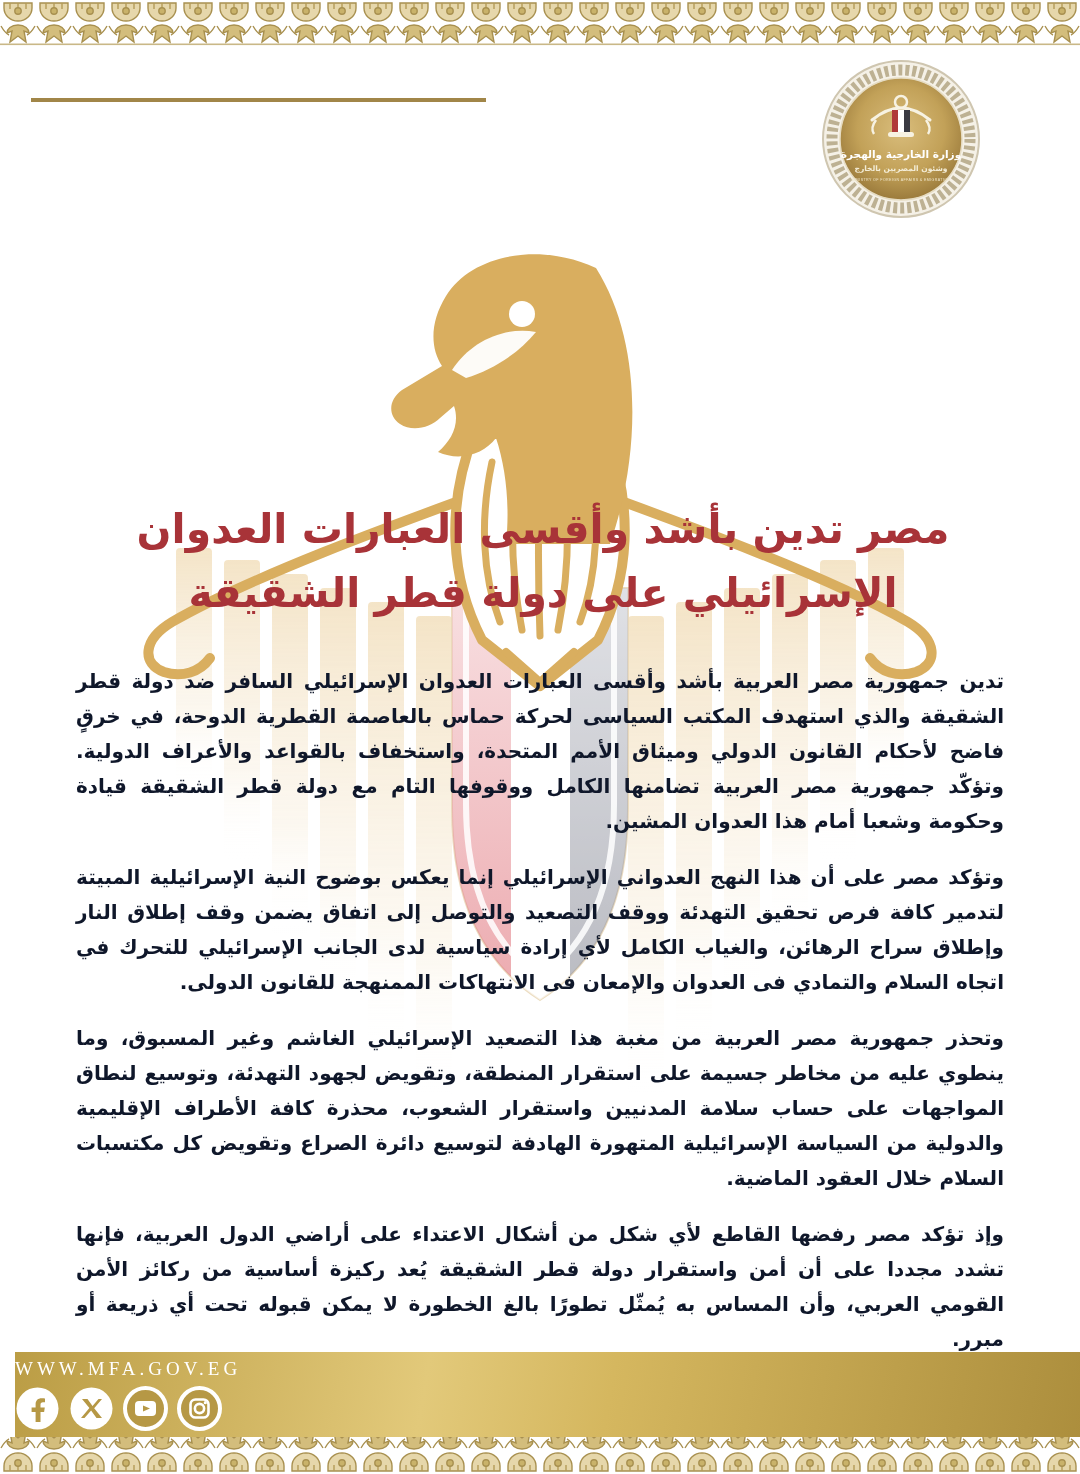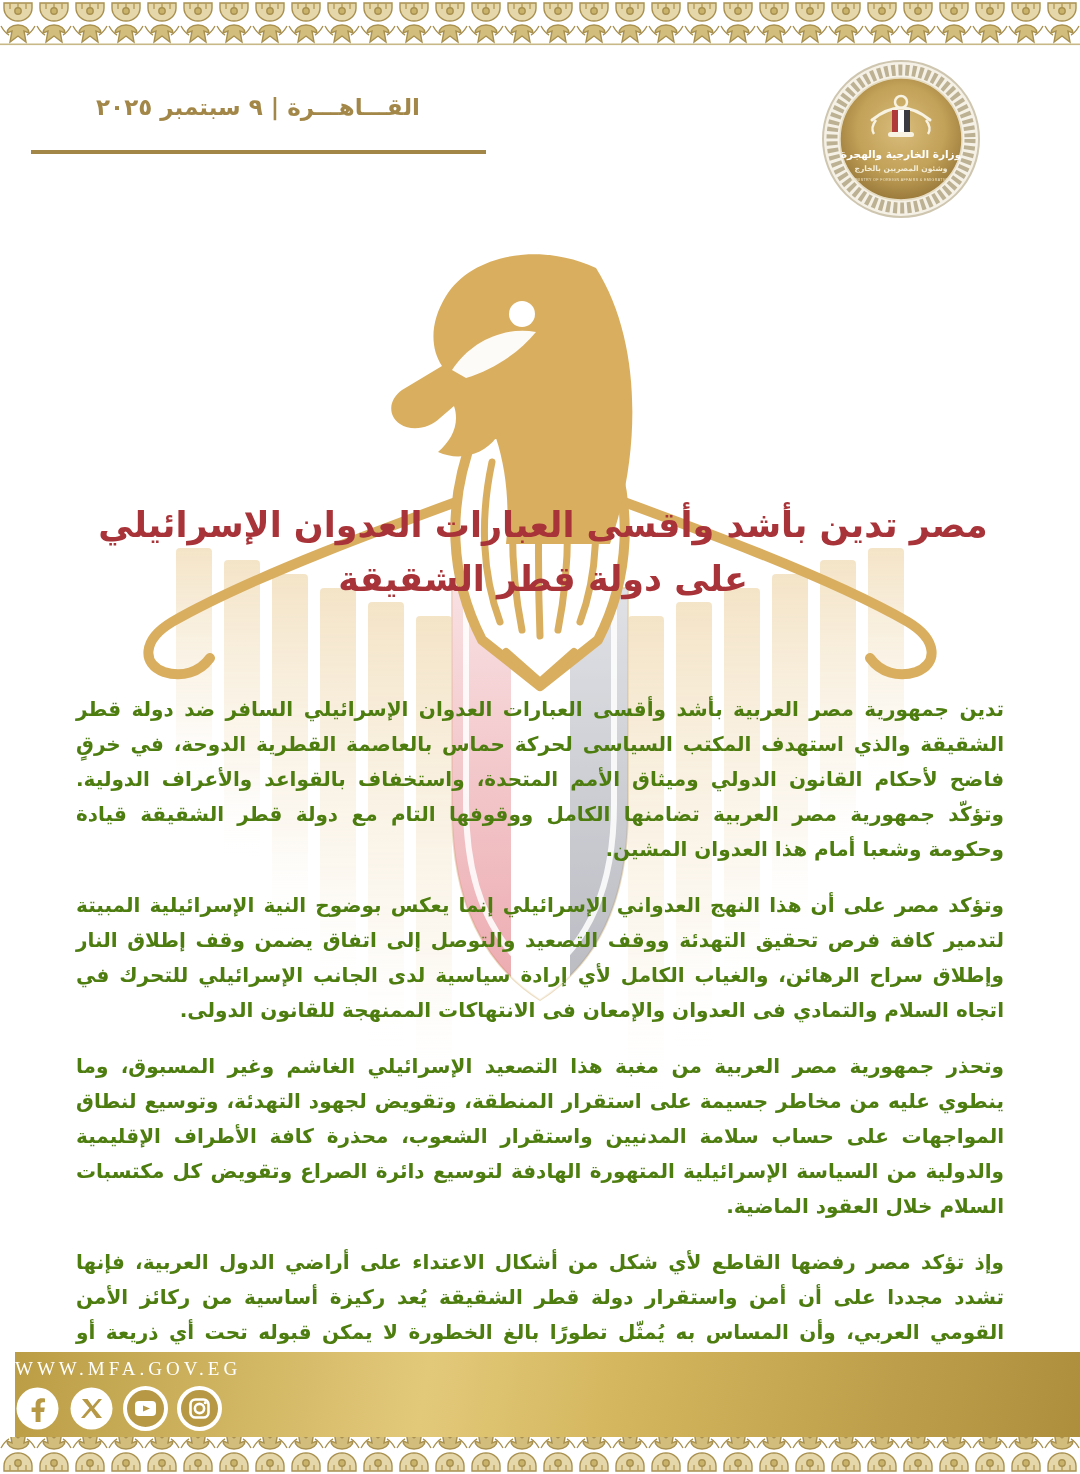--- a/index.html
+++ b/index.html
@@ -29,26 +29,26 @@
   .masthead-rule{
     margin-top:30px;height:4px;background:#a18648;border:none;width:455px;
   }
   .seal{position:absolute;top:58px;left:820px;width:162px;height:162px;}
   
   .watermark{position:absolute;top:238px;left:0;width:1080px;height:900px;z-index:0;}
   
   .title{
     position:absolute;top:498px;left:78px;right:72px;z-index:2;
     direction:rtl;text-align:center;
-    color:#a83338;font-size:35px;font-weight:700;line-height:1.55;margin:0;
+    color:#a83338;font-size:41px;font-weight:700;line-height:1.55;margin:0;
   }
   .body-text{
-    position:absolute;top:692px;left:76px;right:76px;z-index:2;
+    position:absolute;top:664px;left:76px;right:76px;z-index:2;
     direction:rtl;text-align:justify;
-    color:#4d7c0f;font-size:20px;font-weight:700;line-height:35px;
+    color:#0f172a;font-size:20px;font-weight:700;line-height:35px;
   }
   .body-text p{margin:0 0 21px 0;}
   
   .footer-bar{
     position:absolute;top:1352px;left:15px;width:1080px;height:85px;z-index:3;
     background:linear-gradient(100deg,#bb9d45 0%,#e2c97a 38%,#d5b75f 55%,#ab8d3c 100%);
     display:flex;flex-direction:column;justify-content:center;
   }
   .website{
     font-family:"Liberation Serif",serif;
@@ -73,21 +73,20 @@
           <path d="M18,25 c-7,0 -11,4 -11,8 l5,-2 l-2,11 l8,-6 l8,6 l-2,-11 l5,2 c0,-4 -4,-8 -11,-8 z" fill="#d3bd7c"></path>
           <path d="M1,26 q4,7 8,9 M35,26 q-4,7 -8,9" fill="none"></path>
         </g>
         <rect x="0" y="43.5" width="36" height="1.6" fill="#c9b887" stroke="none"></rect>
       </pattern>
     </defs>
     <rect width="1080" height="46" fill="url(#lotusT)"></rect>
   </svg>
 
   <div class="masthead">
-    <div class="dateline">القـــاهـــرة | ٩ سبتمبر ٢٠٢٥</div>
     <hr class="masthead-rule">
   </div>
 
   <svg class="seal" viewBox="0 0 162 162">
     <defs>
       <radialGradient id="sealG" cx="50%" cy="42%" r="65%">
         <stop offset="0%" stop-color="#d9bd7c"></stop>
         <stop offset="55%" stop-color="#c2a158"></stop>
         <stop offset="100%" stop-color="#8f6f33"></stop>
       </radialGradient>

